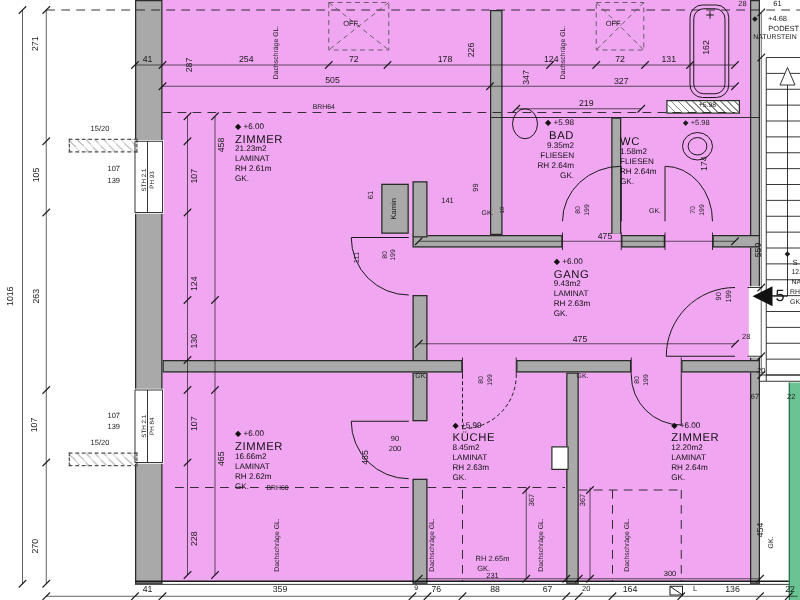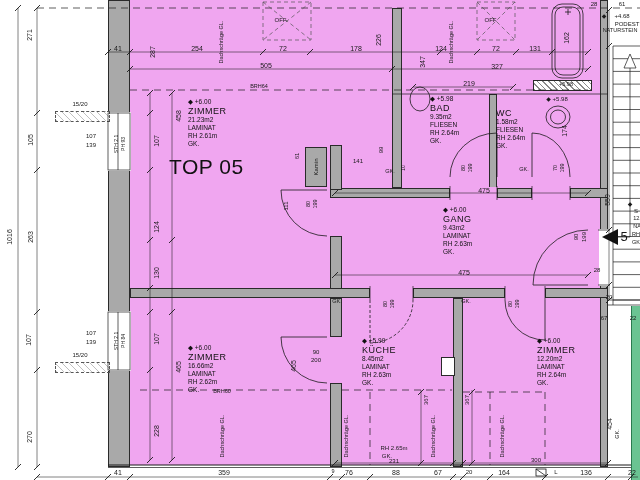--- a/index.html
+++ b/index.html
@@ -247,21 +247,20 @@
           <line x1="606" y1="303" x2="612" y2="297"></line>
           <line x1="418" y1="395" x2="424" y2="389"></line>
           <line x1="418" y1="466" x2="424" y2="460"></line>
           <line x1="469" y1="395" x2="475" y2="389"></line>
           <line x1="469" y1="466" x2="475" y2="460"></line>
         </g>
     </g>
   </svg>
 
   <div class="plan-title">
-    <div>TOP 05</div>
   </div>
 
   <div id="labels">
       <span class="lab" style="left: 118px; top: 48px;">41</span>
       <span class="lab rot" style="left: 152px; top: 52px;">287</span>
       <span class="lab" style="left: 197px; top: 48px;">254</span>
       <span class="lab" style="left: 283px; top: 48px;">72</span>
       <span class="lab" style="left: 356px; top: 48px;">178</span>
       <span class="lab rot" style="left: 378px; top: 40px;">226</span>
       <span class="lab" style="left: 441px; top: 48px;">124</span>
@@ -375,21 +374,21 @@
     </div>
   <div id="rooms">
       <div class="room" style="left: 188px; top: 98px;">
         <span class="rm-marker" style="display: block;">◆ +6.00</span>
         <span class="rm-name" style="display: block;">ZIMMER</span>
         <span class="rm-area" style="display: block;">21.23m2</span>
         <span class="rm-floor" style="display: block;">LAMINAT</span>
         <span class="rm-rh" style="display: block;">RH 2.61m</span>
         <span class="rm-gk" style="display: block;">GK.</span>
       </div>
-      <div class="room" style="left: 430px; top: 95px;">
+      <div class="room" style="left: 430px; top: 95px; text-align: right;">
         <span class="rm-marker" style="display: block;">◆ +5.98</span>
         <span class="rm-name" style="display: block;">BAD</span>
         <span class="rm-area" style="display: block;">9.35m2</span>
         <span class="rm-floor" style="display: block;">FLIESEN</span>
         <span class="rm-rh" style="display: block;">RH 2.64m</span>
         <span class="rm-gk" style="display: block;">GK.</span>
       </div>
       <div class="room" style="left: 496px; top: 108px;">
         <span class="rm-name" style="display: block;">WC</span>
         <span class="rm-area" style="display: block;">1.58m2</span>

